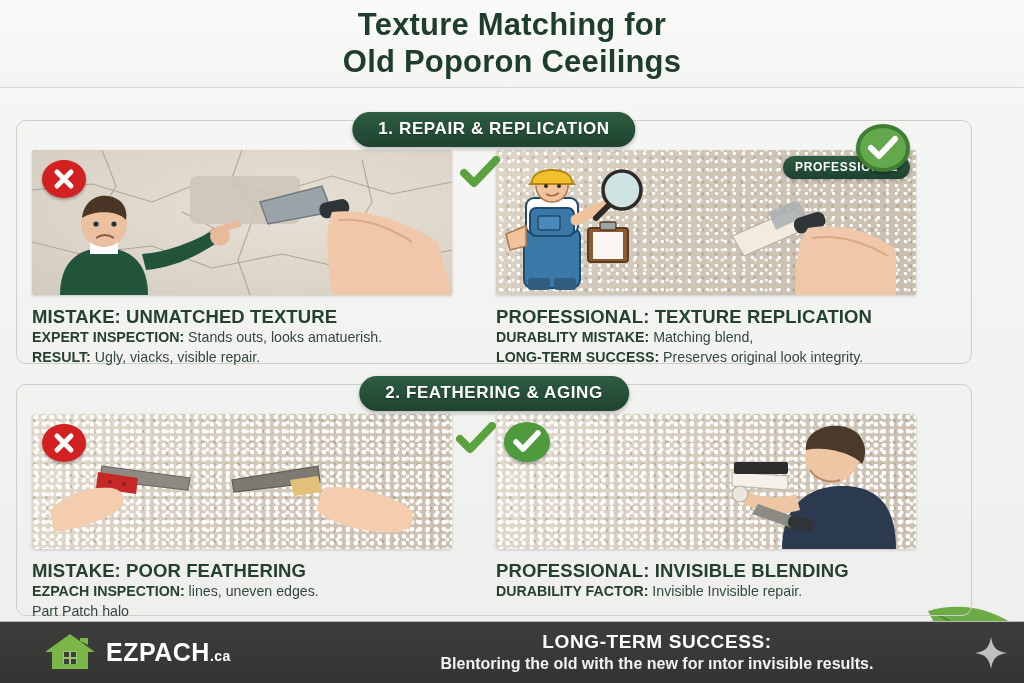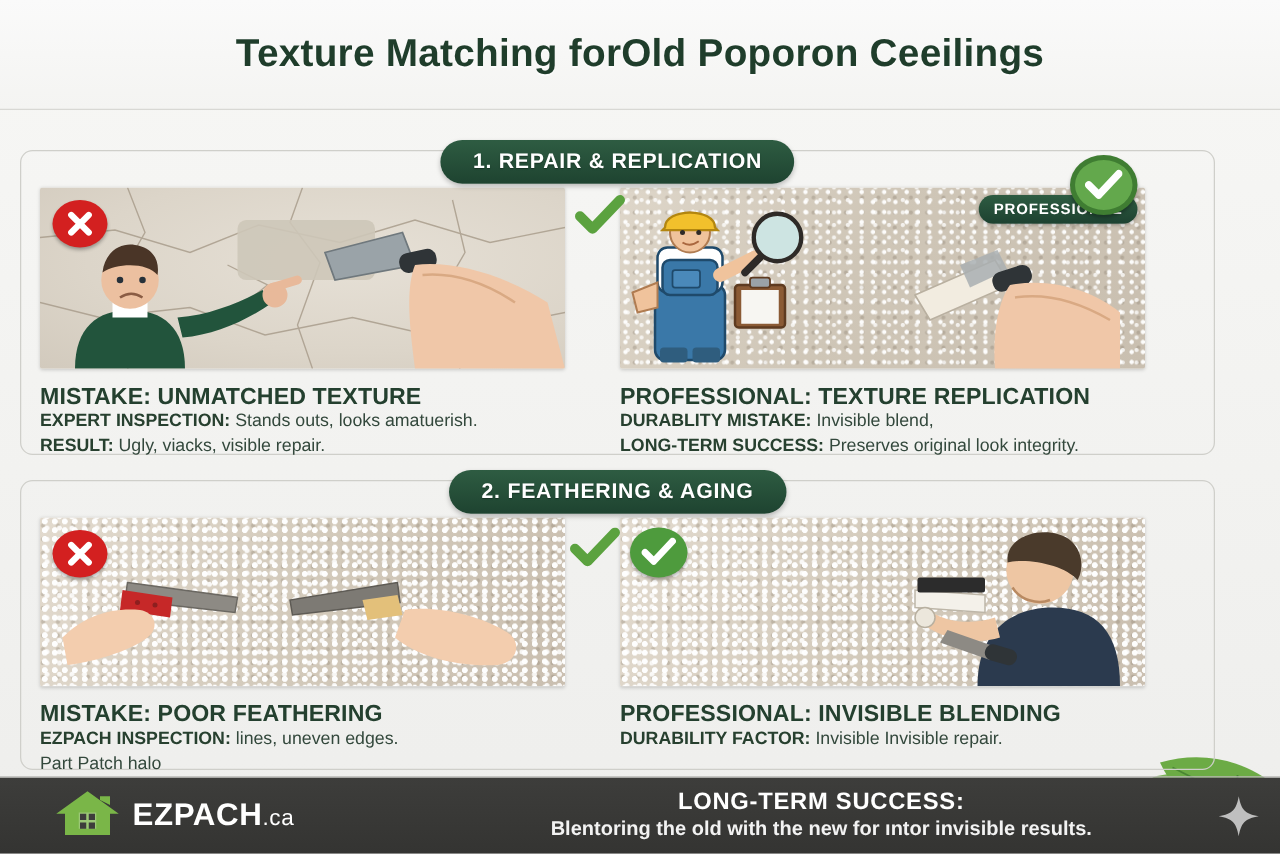--- a/index.html
+++ b/index.html
@@ -17,21 +17,21 @@
 
   
   .leaf-cluster { position: absolute; pointer-events: none; }
   .leaf-tl { top: -30px; left: -34px; }
   .leaf-tr { top: -34px; right: -26px; }
   .leaf-br { bottom: 2px; right: -10px; }
 
   
   .header {
     position: absolute; top: 0; left: 0; width: 1024px; height: 88px;
-    display: flex; flex-direction: row; align-items: center; justify-content: center;
+    display: flex; flex-direction: column; align-items: center; justify-content: center;
     border-bottom: 1px solid #d8d8d4;
     background: linear-gradient(180deg,#fafafa 0%, #f4f4f2 100%);
   }
   .title-line {
     font-size: 31px; font-weight: bold; color: #1f3d2b;
     letter-spacing: .2px; line-height: 1.18; text-align: center;
     text-shadow: 0 1px 0 rgba(255,255,255,.6);
   }
 
   
@@ -133,21 +133,21 @@
 
   
   .footer {
     position: absolute; left: 0; bottom: 0; width: 1024px; height: 62px;
     background: linear-gradient(180deg,#3d3d3b 0%, #343432 100%);
     display: flex; align-items: center;
     border-top: 1px solid #b9b9b5;
   }
   .brand { display: flex; align-items: center; gap: 10px; padding-left: 44px; width: 330px; }
   .brand-name { font-size: 25px; font-weight: bold; color: #ffffff; letter-spacing: .5px; }
-  .brand-name .tld { font-size: 18px; font-weight: normal; }
+  .brand-name .tld { font-size: 14px; font-weight: bold; }
   .foot-msg { flex: 1; text-align: center; padding-right: 40px; }
   .foot-title {
     font-size: 19px; font-weight: bold; color: #ffffff; letter-spacing: .6px; line-height: 1.2;
   }
   .foot-sub {
     font-size: 16px; font-weight: bold; color: #f2f2f2; line-height: 1.3;
   }
   .sparkle { position: absolute; right: 16px; top: 14px; }
 </style>
 </head>
@@ -314,21 +314,21 @@
         <div class="mark mark-check-circle top-right-big">
           <svg class="tick" width="30" height="26" viewBox="0 0 30 26">
             <path d="M3 13 L11 21 L27 4" fill="none" stroke="#ffffff" stroke-width="6" stroke-linecap="round" stroke-linejoin="round"></path>
           </svg>
         </div>
 
         <div class="caption">
           <div class="cap-head">PROFESSIONAL: TEXTURE REPLICATION</div>
           <div class="cap-line">
             <b>DURABLITY MISTAKE:</b>
-            <span>Invisible blend,</span>
+            <span>Matching blend,</span>
           </div>
           <div class="cap-line">
             <b>LONG-TERM SUCCESS:</b>
             <span>Preserves original look integrity.</span>
           </div>
         </div>
       </div>
     </div>
   </div>
 

